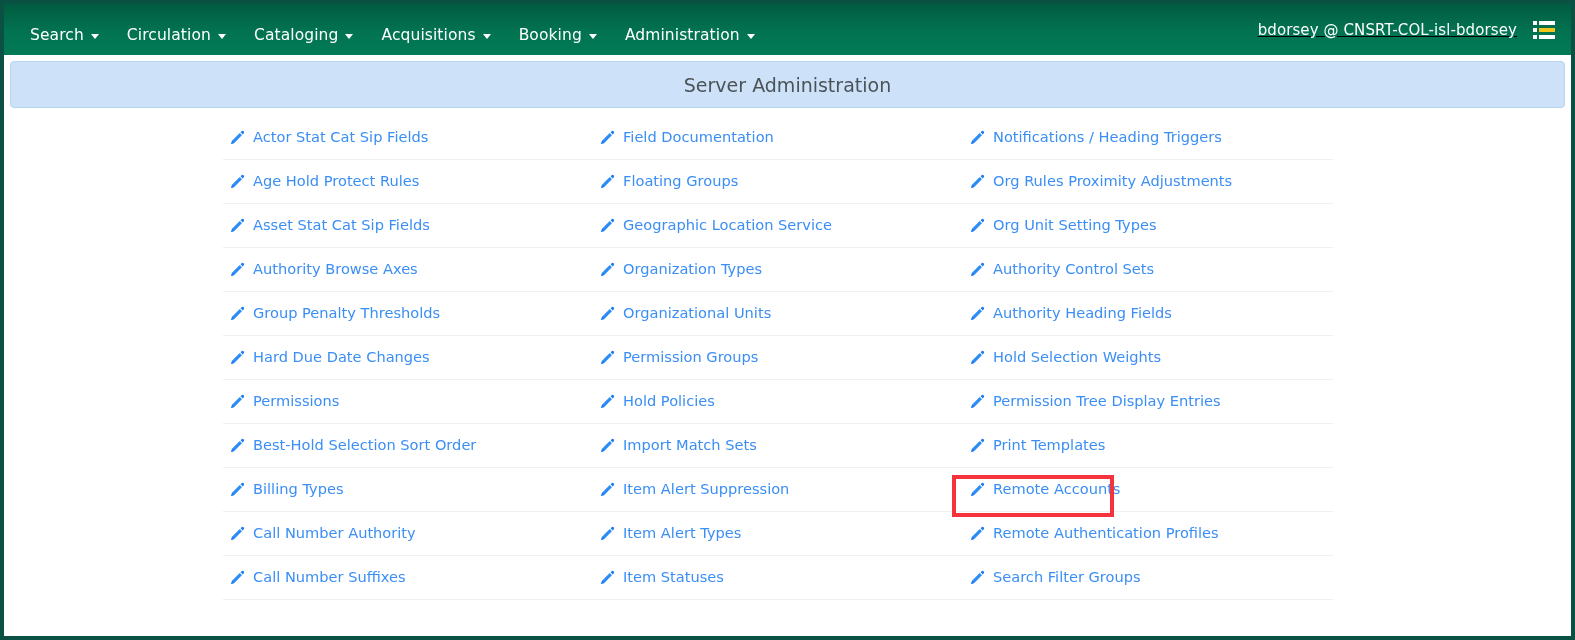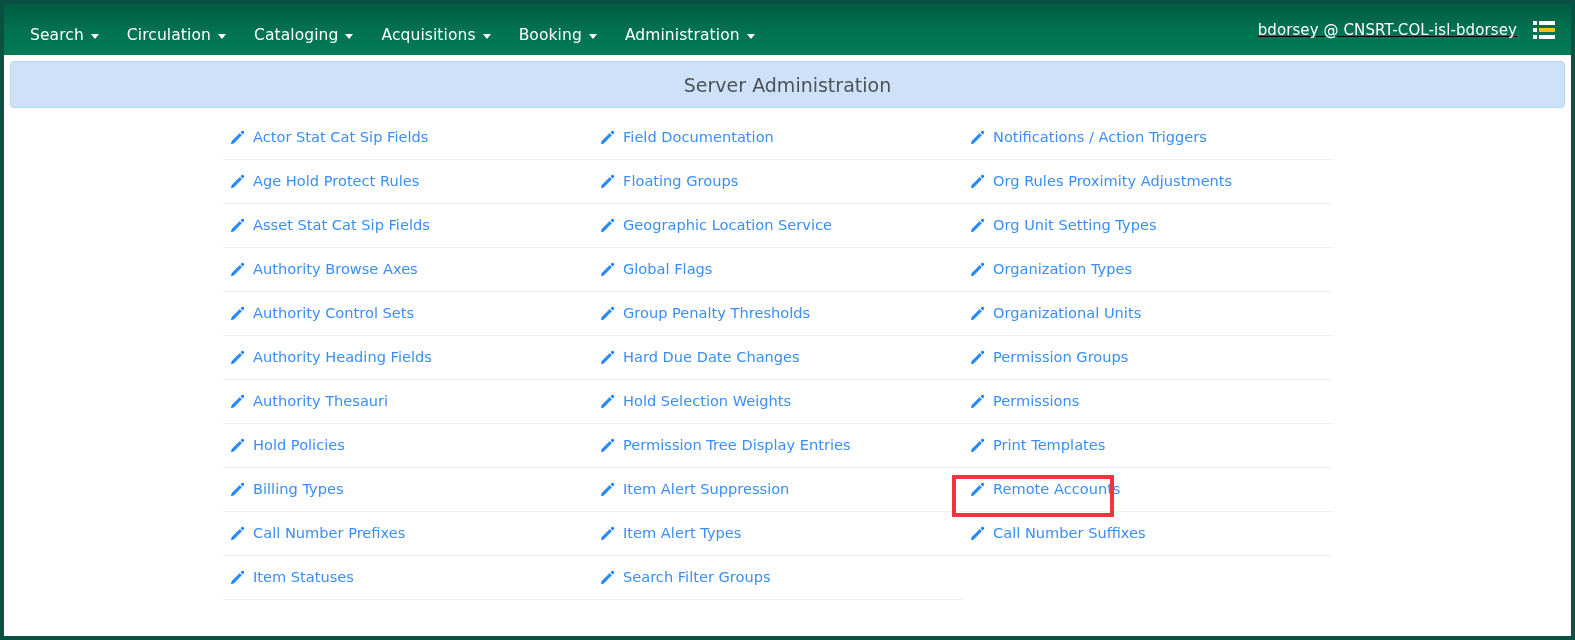--- a/index.html
+++ b/index.html
@@ -257,21 +257,21 @@
         </div>
         <div class="grid-cell">
           <a class="admin-link">
             <span style="display: inline-flex;">
               <svg class="pencil-icon" viewBox="0 0 24 24" aria-hidden="true">
                 <path d="M20.7 3.3a2.1 2.1 0 0 0-3 0l-1.3 1.3 3 3 1.3-1.3a2.1 2.1 0 0 0 0-3z" fill="#1a7df5"></path>
                 <path d="M15.2 5.7 4.3 16.6 3 21l4.4-1.3L18.3 8.8z" fill="#2b8bf7"></path>
                 <path d="M3 21l4.4-1.3-3.1-3.1z" fill="#1a7df5"></path>
               </svg>
             </span>
-            <span class="label">Notifications / Action Triggers</span>
+            <span class="label">Notifications / Heading Triggers</span>
           </a>
         </div>
         <div class="grid-cell">
           <a class="admin-link">
             <span style="display: inline-flex;">
               <svg class="pencil-icon" viewBox="0 0 24 24" aria-hidden="true">
                 <path d="M20.7 3.3a2.1 2.1 0 0 0-3 0l-1.3 1.3 3 3 1.3-1.3a2.1 2.1 0 0 0 0-3z" fill="#1a7df5"></path>
                 <path d="M15.2 5.7 4.3 16.6 3 21l4.4-1.3L18.3 8.8z" fill="#2b8bf7"></path>
                 <path d="M3 21l4.4-1.3-3.1-3.1z" fill="#1a7df5"></path>
               </svg>
@@ -353,32 +353,20 @@
         </div>
         <div class="grid-cell">
           <a class="admin-link">
             <span style="display: inline-flex;">
               <svg class="pencil-icon" viewBox="0 0 24 24" aria-hidden="true">
                 <path d="M20.7 3.3a2.1 2.1 0 0 0-3 0l-1.3 1.3 3 3 1.3-1.3a2.1 2.1 0 0 0 0-3z" fill="#1a7df5"></path>
                 <path d="M15.2 5.7 4.3 16.6 3 21l4.4-1.3L18.3 8.8z" fill="#2b8bf7"></path>
                 <path d="M3 21l4.4-1.3-3.1-3.1z" fill="#1a7df5"></path>
               </svg>
             </span>
-            <span class="label">Global Flags</span>
-          </a>
-        </div>
-        <div class="grid-cell">
-          <a class="admin-link">
-            <span style="display: inline-flex;">
-              <svg class="pencil-icon" viewBox="0 0 24 24" aria-hidden="true">
-                <path d="M20.7 3.3a2.1 2.1 0 0 0-3 0l-1.3 1.3 3 3 1.3-1.3a2.1 2.1 0 0 0 0-3z" fill="#1a7df5"></path>
-                <path d="M15.2 5.7 4.3 16.6 3 21l4.4-1.3L18.3 8.8z" fill="#2b8bf7"></path>
-                <path d="M3 21l4.4-1.3-3.1-3.1z" fill="#1a7df5"></path>
-              </svg>
-            </span>
             <span class="label">Organization Types</span>
           </a>
         </div>
         <div class="grid-cell">
           <a class="admin-link">
             <span style="display: inline-flex;">
               <svg class="pencil-icon" viewBox="0 0 24 24" aria-hidden="true">
                 <path d="M20.7 3.3a2.1 2.1 0 0 0-3 0l-1.3 1.3 3 3 1.3-1.3a2.1 2.1 0 0 0 0-3z" fill="#1a7df5"></path>
                 <path d="M15.2 5.7 4.3 16.6 3 21l4.4-1.3L18.3 8.8z" fill="#2b8bf7"></path>
                 <path d="M3 21l4.4-1.3-3.1-3.1z" fill="#1a7df5"></path>
@@ -449,32 +437,20 @@
         </div>
         <div class="grid-cell">
           <a class="admin-link">
             <span style="display: inline-flex;">
               <svg class="pencil-icon" viewBox="0 0 24 24" aria-hidden="true">
                 <path d="M20.7 3.3a2.1 2.1 0 0 0-3 0l-1.3 1.3 3 3 1.3-1.3a2.1 2.1 0 0 0 0-3z" fill="#1a7df5"></path>
                 <path d="M15.2 5.7 4.3 16.6 3 21l4.4-1.3L18.3 8.8z" fill="#2b8bf7"></path>
                 <path d="M3 21l4.4-1.3-3.1-3.1z" fill="#1a7df5"></path>
               </svg>
             </span>
-            <span class="label">Authority Thesauri</span>
-          </a>
-        </div>
-        <div class="grid-cell">
-          <a class="admin-link">
-            <span style="display: inline-flex;">
-              <svg class="pencil-icon" viewBox="0 0 24 24" aria-hidden="true">
-                <path d="M20.7 3.3a2.1 2.1 0 0 0-3 0l-1.3 1.3 3 3 1.3-1.3a2.1 2.1 0 0 0 0-3z" fill="#1a7df5"></path>
-                <path d="M15.2 5.7 4.3 16.6 3 21l4.4-1.3L18.3 8.8z" fill="#2b8bf7"></path>
-                <path d="M3 21l4.4-1.3-3.1-3.1z" fill="#1a7df5"></path>
-              </svg>
-            </span>
             <span class="label">Hold Selection Weights</span>
           </a>
         </div>
         <div class="grid-cell">
           <a class="admin-link">
             <span style="display: inline-flex;">
               <svg class="pencil-icon" viewBox="0 0 24 24" aria-hidden="true">
                 <path d="M20.7 3.3a2.1 2.1 0 0 0-3 0l-1.3 1.3 3 3 1.3-1.3a2.1 2.1 0 0 0 0-3z" fill="#1a7df5"></path>
                 <path d="M15.2 5.7 4.3 16.6 3 21l4.4-1.3L18.3 8.8z" fill="#2b8bf7"></path>
                 <path d="M3 21l4.4-1.3-3.1-3.1z" fill="#1a7df5"></path>
@@ -509,20 +485,44 @@
         </div>
         <div class="grid-cell">
           <a class="admin-link">
             <span style="display: inline-flex;">
               <svg class="pencil-icon" viewBox="0 0 24 24" aria-hidden="true">
                 <path d="M20.7 3.3a2.1 2.1 0 0 0-3 0l-1.3 1.3 3 3 1.3-1.3a2.1 2.1 0 0 0 0-3z" fill="#1a7df5"></path>
                 <path d="M15.2 5.7 4.3 16.6 3 21l4.4-1.3L18.3 8.8z" fill="#2b8bf7"></path>
                 <path d="M3 21l4.4-1.3-3.1-3.1z" fill="#1a7df5"></path>
               </svg>
             </span>
+            <span class="label">Best-Hold Selection Sort Order</span>
+          </a>
+        </div>
+        <div class="grid-cell">
+          <a class="admin-link">
+            <span style="display: inline-flex;">
+              <svg class="pencil-icon" viewBox="0 0 24 24" aria-hidden="true">
+                <path d="M20.7 3.3a2.1 2.1 0 0 0-3 0l-1.3 1.3 3 3 1.3-1.3a2.1 2.1 0 0 0 0-3z" fill="#1a7df5"></path>
+                <path d="M15.2 5.7 4.3 16.6 3 21l4.4-1.3L18.3 8.8z" fill="#2b8bf7"></path>
+                <path d="M3 21l4.4-1.3-3.1-3.1z" fill="#1a7df5"></path>
+              </svg>
+            </span>
+            <span class="label">Import Match Sets</span>
+          </a>
+        </div>
+        <div class="grid-cell">
+          <a class="admin-link">
+            <span style="display: inline-flex;">
+              <svg class="pencil-icon" viewBox="0 0 24 24" aria-hidden="true">
+                <path d="M20.7 3.3a2.1 2.1 0 0 0-3 0l-1.3 1.3 3 3 1.3-1.3a2.1 2.1 0 0 0 0-3z" fill="#1a7df5"></path>
+                <path d="M15.2 5.7 4.3 16.6 3 21l4.4-1.3L18.3 8.8z" fill="#2b8bf7"></path>
+                <path d="M3 21l4.4-1.3-3.1-3.1z" fill="#1a7df5"></path>
+              </svg>
+            </span>
             <span class="label">Print Templates</span>
           </a>
         </div>
         <div class="grid-cell">
           <a class="admin-link">
             <span style="display: inline-flex;">
               <svg class="pencil-icon" viewBox="0 0 24 24" aria-hidden="true">
                 <path d="M20.7 3.3a2.1 2.1 0 0 0-3 0l-1.3 1.3 3 3 1.3-1.3a2.1 2.1 0 0 0 0-3z" fill="#1a7df5"></path>
                 <path d="M15.2 5.7 4.3 16.6 3 21l4.4-1.3L18.3 8.8z" fill="#2b8bf7"></path>
                 <path d="M3 21l4.4-1.3-3.1-3.1z" fill="#1a7df5"></path>
@@ -557,33 +557,45 @@
         </div>
         <div class="grid-cell">
           <a class="admin-link">
             <span style="display: inline-flex;">
               <svg class="pencil-icon" viewBox="0 0 24 24" aria-hidden="true">
                 <path d="M20.7 3.3a2.1 2.1 0 0 0-3 0l-1.3 1.3 3 3 1.3-1.3a2.1 2.1 0 0 0 0-3z" fill="#1a7df5"></path>
                 <path d="M15.2 5.7 4.3 16.6 3 21l4.4-1.3L18.3 8.8z" fill="#2b8bf7"></path>
                 <path d="M3 21l4.4-1.3-3.1-3.1z" fill="#1a7df5"></path>
               </svg>
             </span>
-            <span class="label">Call Number Prefixes</span>
+            <span class="label">Call Number Authority</span>
           </a>
         </div>
         <div class="grid-cell">
           <a class="admin-link">
             <span style="display: inline-flex;">
               <svg class="pencil-icon" viewBox="0 0 24 24" aria-hidden="true">
                 <path d="M20.7 3.3a2.1 2.1 0 0 0-3 0l-1.3 1.3 3 3 1.3-1.3a2.1 2.1 0 0 0 0-3z" fill="#1a7df5"></path>
                 <path d="M15.2 5.7 4.3 16.6 3 21l4.4-1.3L18.3 8.8z" fill="#2b8bf7"></path>
                 <path d="M3 21l4.4-1.3-3.1-3.1z" fill="#1a7df5"></path>
               </svg>
             </span>
             <span class="label">Item Alert Types</span>
+          </a>
+        </div>
+        <div class="grid-cell">
+          <a class="admin-link">
+            <span style="display: inline-flex;">
+              <svg class="pencil-icon" viewBox="0 0 24 24" aria-hidden="true">
+                <path d="M20.7 3.3a2.1 2.1 0 0 0-3 0l-1.3 1.3 3 3 1.3-1.3a2.1 2.1 0 0 0 0-3z" fill="#1a7df5"></path>
+                <path d="M15.2 5.7 4.3 16.6 3 21l4.4-1.3L18.3 8.8z" fill="#2b8bf7"></path>
+                <path d="M3 21l4.4-1.3-3.1-3.1z" fill="#1a7df5"></path>
+              </svg>
+            </span>
+            <span class="label">Remote Authentication Profiles</span>
           </a>
         </div>
         <div class="grid-cell">
           <a class="admin-link">
             <span style="display: inline-flex;">
               <svg class="pencil-icon" viewBox="0 0 24 24" aria-hidden="true">
                 <path d="M20.7 3.3a2.1 2.1 0 0 0-3 0l-1.3 1.3 3 3 1.3-1.3a2.1 2.1 0 0 0 0-3z" fill="#1a7df5"></path>
                 <path d="M15.2 5.7 4.3 16.6 3 21l4.4-1.3L18.3 8.8z" fill="#2b8bf7"></path>
                 <path d="M3 21l4.4-1.3-3.1-3.1z" fill="#1a7df5"></path>
               </svg>

